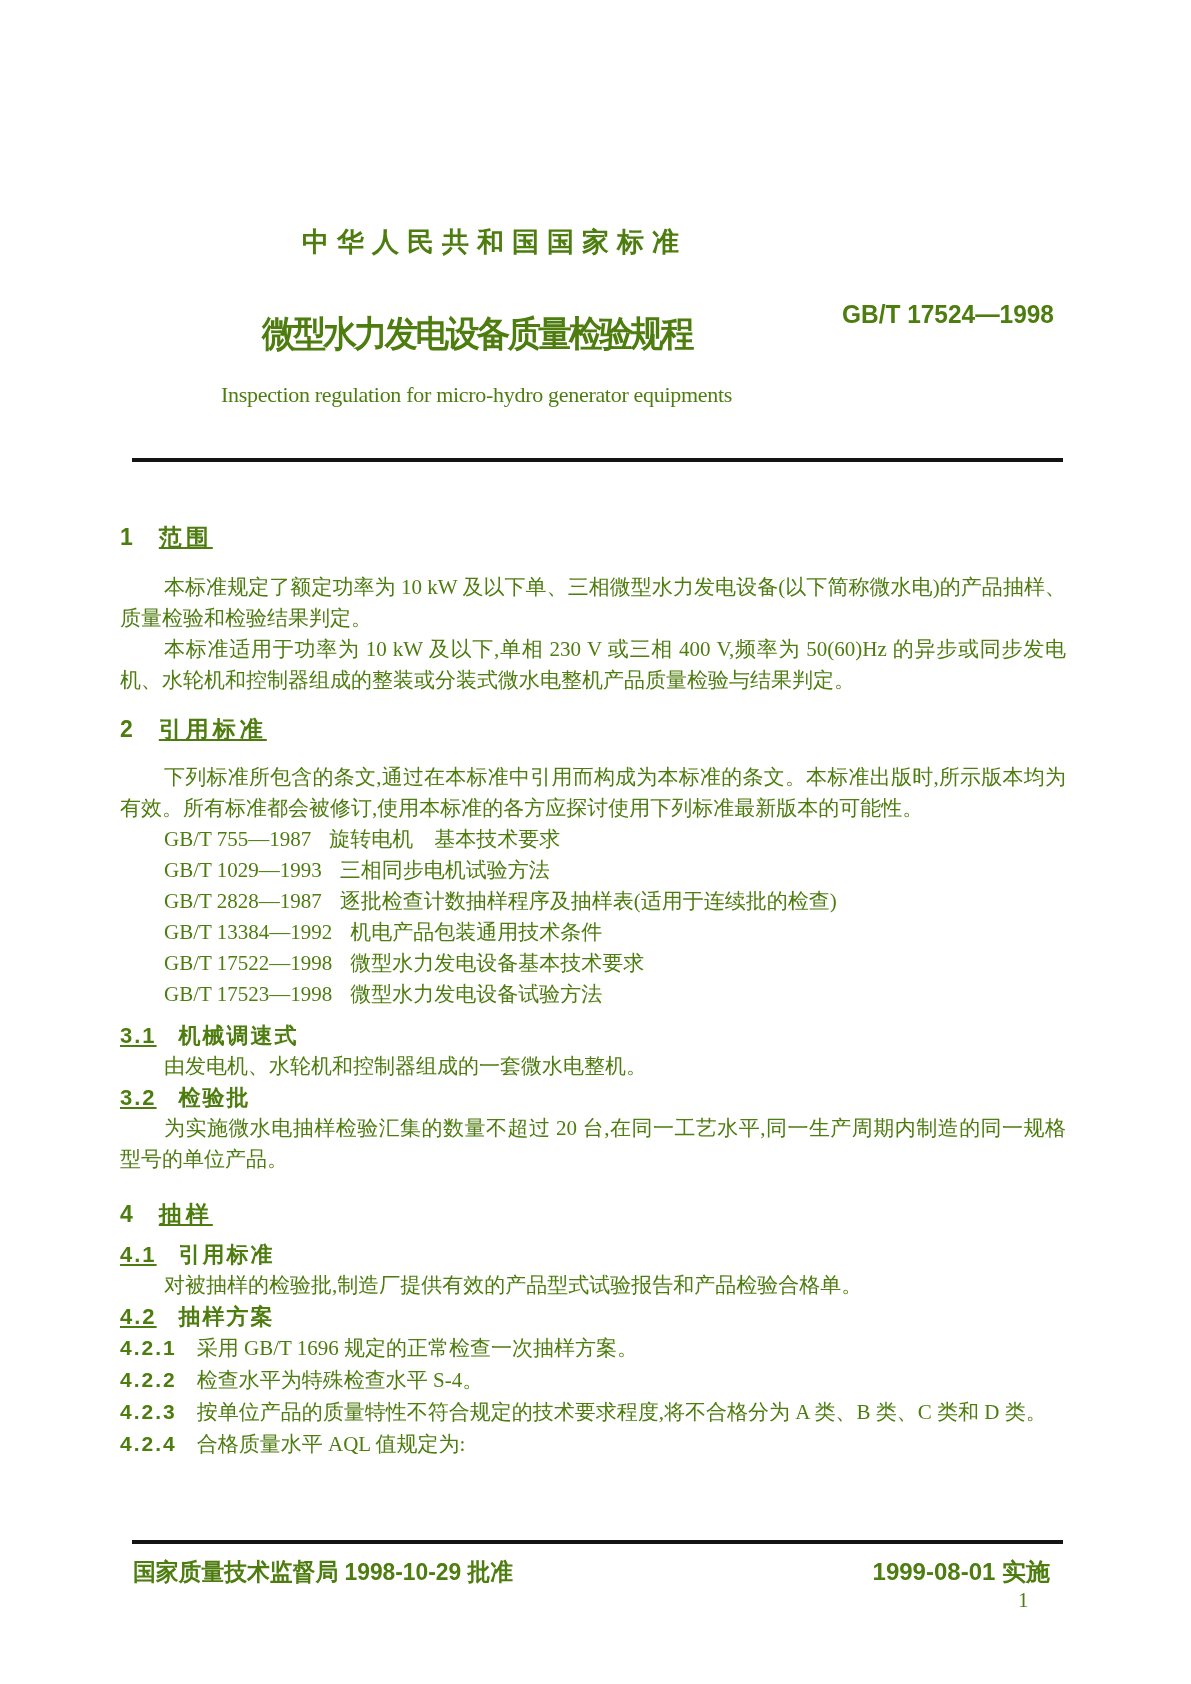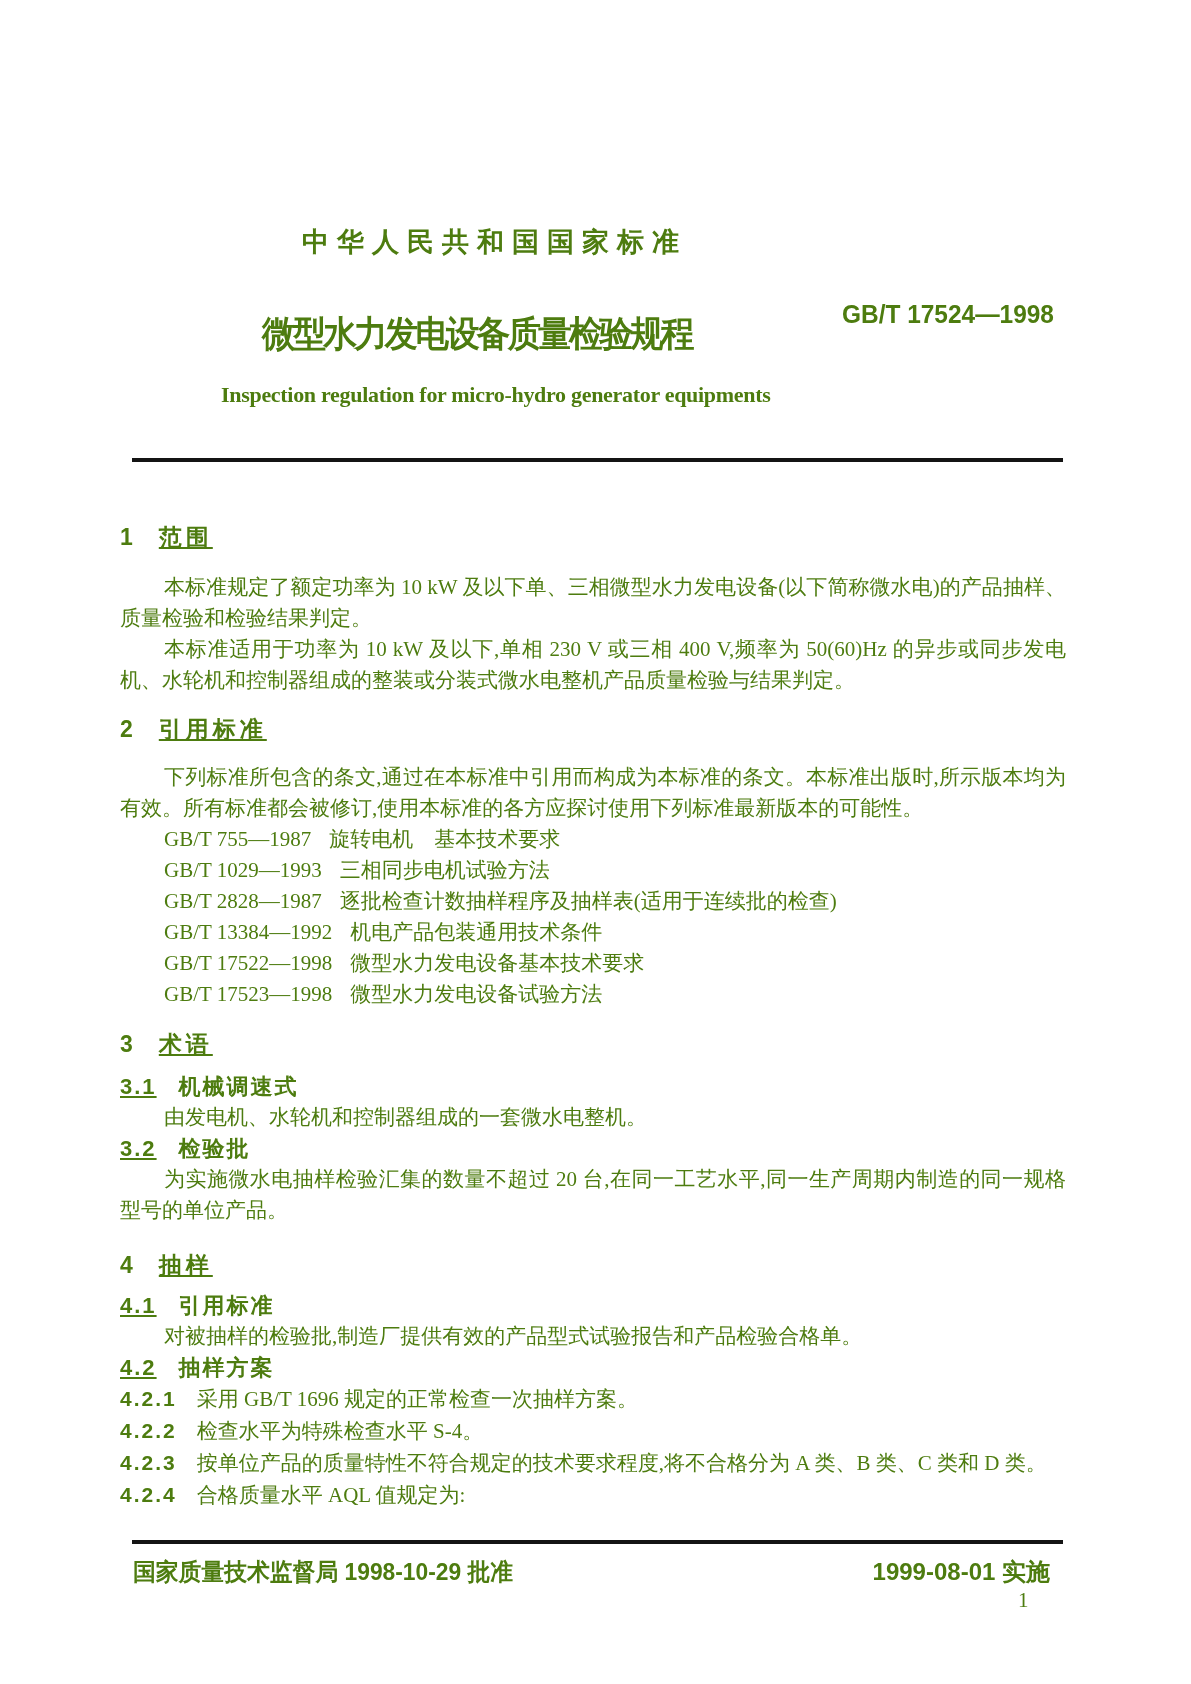--- a/index.html
+++ b/index.html
@@ -26,21 +26,21 @@
   }
   .hdr-title{
     position:absolute;left:262px;top:310px;
     font-family:"Liberation Sans","DejaVu Sans",sans-serif;
     font-weight:bold;font-size:36px;letter-spacing:-3px;white-space:nowrap;
     transform:scaleX(.93);transform-origin:left top;
   }
   .hdr-en{
     position:absolute;left:221px;top:382px;
     font-family:"Liberation Serif","DejaVu Serif",serif;
-    font-weight:bold;font-size:22px;letter-spacing:-0.3px;white-space:nowrap;
+    font-weight:normal;font-size:22px;letter-spacing:-0.3px;white-space:nowrap;
   }
   .rule-top{position:absolute;left:132px;top:458px;width:931px;height:4px;background:#141414;}
   
   .content{
     position:absolute;left:120px;top:514px;width:946px;
     font-size:21px;line-height:31px;text-align:justify;
   }
   .para{margin:0;text-indent:44px;}
   .h-sec{
     margin:0;line-height:34px;font-size:23px;
@@ -120,23 +120,20 @@
         <span class="ref-code">GB/T 13384—1992</span><span class="ref-title">机电产品包装通用技术条件</span>
       </div>
       <div class="ref-line">
         <span class="ref-code">GB/T 17522—1998</span><span class="ref-title">微型水力发电设备基本技术要求</span>
       </div>
       <div class="ref-line">
         <span class="ref-code">GB/T 17523—1998</span><span class="ref-title">微型水力发电设备试验方法</span>
       </div>
     </div>
 
-    <div class="h-sec mt17">
-      <span class="num">3</span><span class="lbl">术语</span>
-    </div>
     <div class="h-sub mt10">
       <span class="num">3.1</span><span class="lbl">机械调速式</span>
     </div>
     <p class="para">由发电机、水轮机和控制器组成的一套微水电整机。</p>
     <div class="h-sub">
       <span class="num">3.2</span><span class="lbl">检验批</span>
     </div>
     <p class="para">为实施微水电抽样检验汇集的数量不超过 20 台,在同一工艺水平,同一生产周期内制造的同一规格型号的单位产品。</p>
 
     <div class="h-sec mt22">

